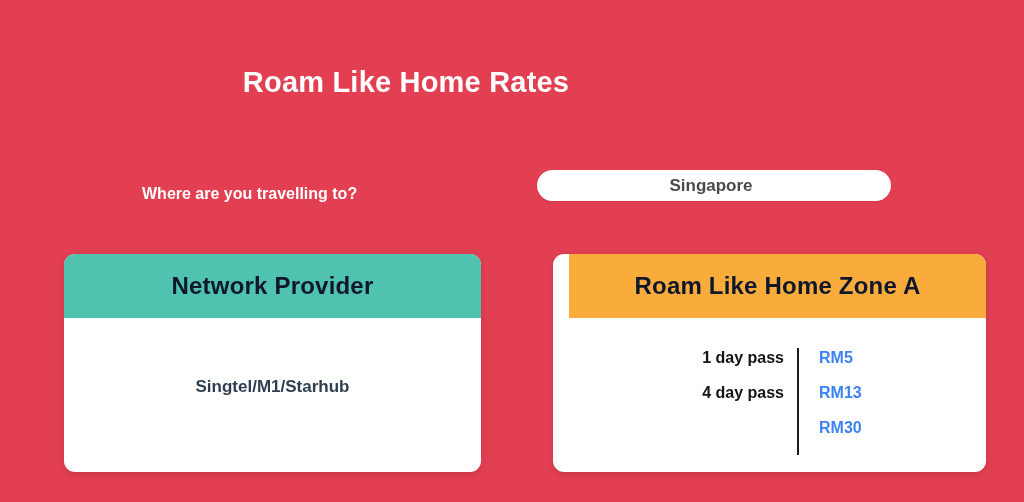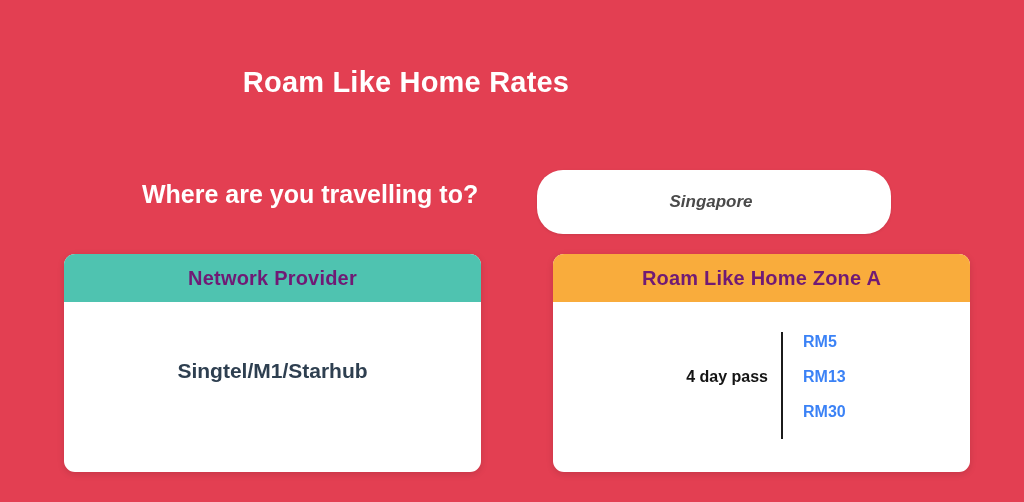--- a/index.html
+++ b/index.html
@@ -40,41 +40,40 @@
     top: 170px;
     left: 64px;
     width: 906px;
     height: 50px;
   }
   .destination-label {
     position: absolute;
     left: 78px;
     top: 6px;
     color: #ffffff;
-    font-size: 25px;
+    font-size: 16px;
     font-weight: bold;
     line-height: 36px;
     white-space: nowrap;
   }
   .destination-select {
     position: absolute;
     left: 473px;
     top: 0px;
     width: 354px;
-    height: 64px;
+    height: 31px;
     background: #ffffff;
     border: none;
     border-radius: 26px;
     box-shadow: 0 1px 3px rgba(0,0,0,0.10);
     cursor: pointer;
     display: flex;
     align-items: center;
     justify-content: center;
     padding: 0;
-    font-style: italic;
   }
   .destination-value {
     color: #4a4a4a;
     font-size: 17px;
     font-weight: bold;
     position: relative;
     left: -3px;
   }
 
   
@@ -89,48 +88,49 @@
     left: 64px;
     top: 254px;
     width: 417px;
     height: 218px;
   }
   .card-zone {
     left: 553px;
     top: 254px;
     width: 417px;
     height: 218px;
+    padding-left: 16px;
   }
   .card-header {
-    height: 48px;
+    height: 64px;
     display: flex;
     align-items: center;
     justify-content: center;
-    color: #701a75;
-    font-size: 20px;
+    color: #0f172a;
+    font-size: 24px;
     font-weight: bold;
     letter-spacing: 0.2px;
   }
   .header-teal { background: #4fc3b0; }
   .header-orange { background: #f9ac3c; }
 
   .card-body {
     height: 150px;
     position: relative;
   }
 
   
   .provider-body {
     display: flex;
     align-items: center;
     justify-content: center;
   }
   .provider-value {
     color: #2e3f50;
-    font-size: 21px;
+    font-size: 17px;
     font-weight: bold;
     position: relative;
     top: -6px;
   }
 
   
   .rate-table {
     position: absolute;
     left: 0;
     top: 0;
@@ -196,20 +196,21 @@
   </div>
 
   <div class="card card-zone">
     <div class="card-header header-orange">Roam Like Home Zone A</div>
     <div class="card-body">
       <div class="rate-table">
 
         <div class="rate-divider"></div>
 
         <div class="rate-row rate-row-0">
+          <span class="rate-term">1 day pass</span>
           <span class="rate-price">RM5</span>
         </div>
 
         <div class="rate-row rate-row-1">
           <span class="rate-term">4 day pass</span>
           <span class="rate-price">RM13</span>
         </div>
 
         <div class="rate-row rate-row-2">
           <span class="rate-price">RM30</span>

